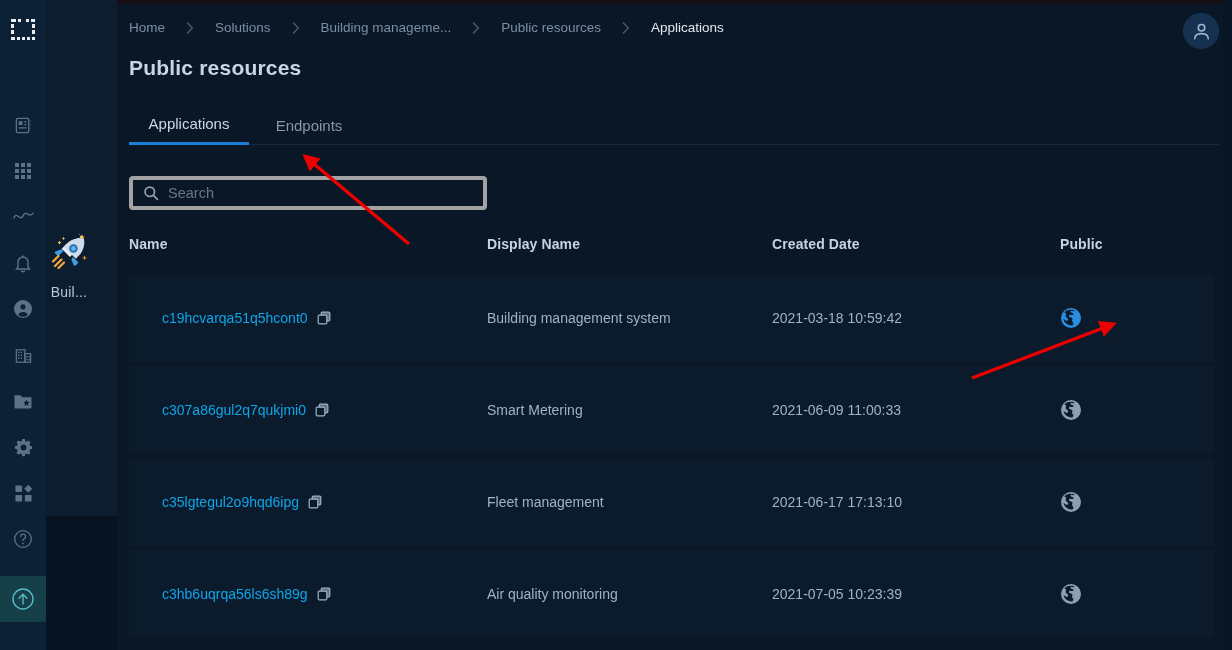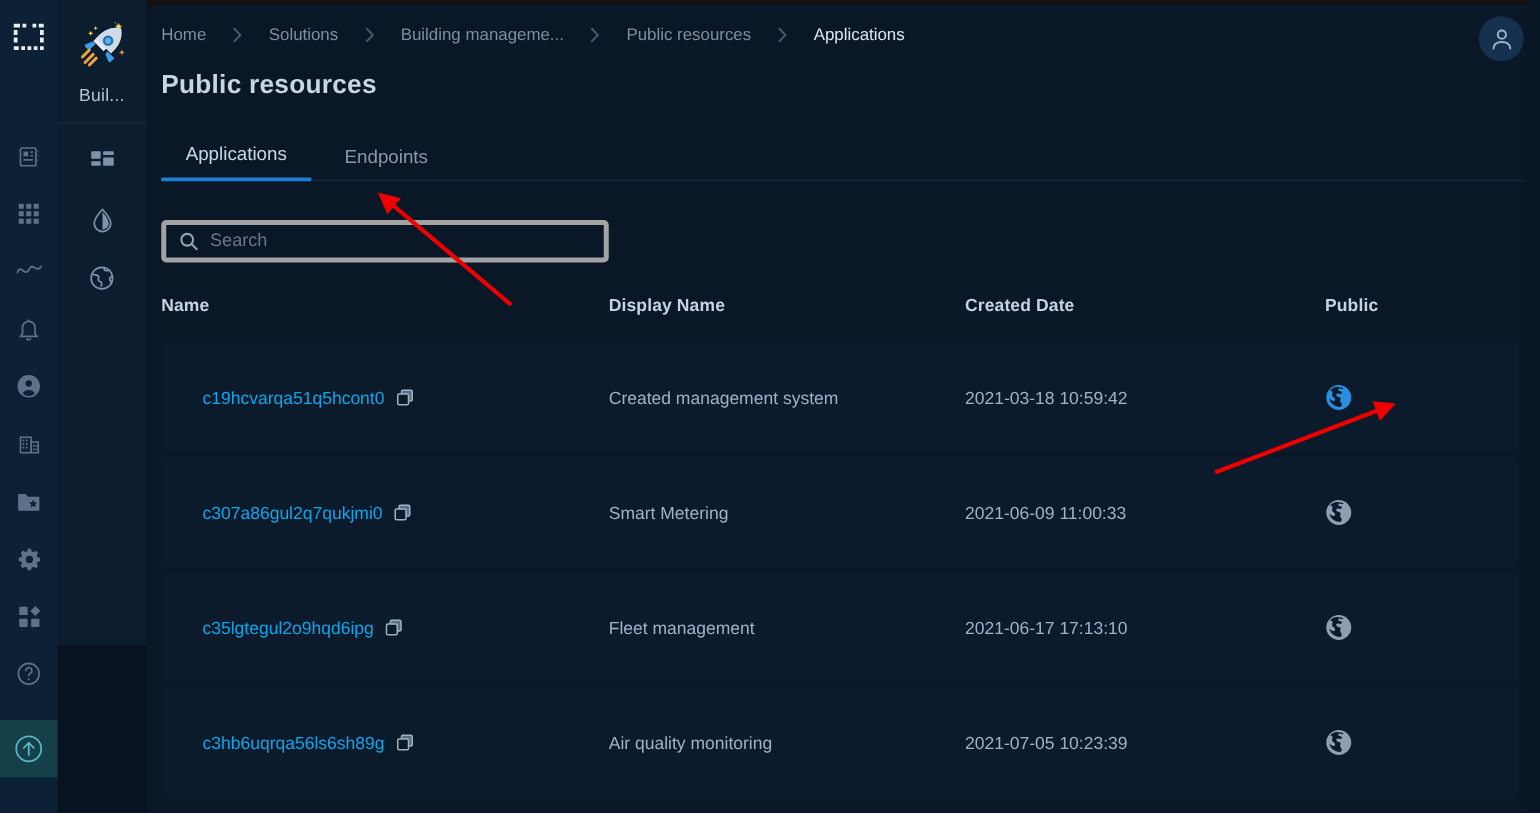--- a/index.html
+++ b/index.html
@@ -25,21 +25,21 @@
     color: #5d7289;
   }
   .rail-item svg { display:block; }
   .rail-spacer { flex: 1 1 auto; }
   .rail-item.active { background: #15404a; color: #56b9c4; }
 
   
   .solnav {
     width: 71px; flex: 0 0 71px; height: 516px;
     background: #0c1d30;
-    display: flex; flex-direction: column; align-items: center;
+    display: flex; flex-direction: row; align-items: center;
   }
   .soln-head { padding-top: 14px; width: 71px; display:flex; flex-direction:column; align-items:center; }
   .soln-rocket { width: 46px; height: 46px; }
   .soln-title {
     margin-top: 8px; font-size: 14px; color: #b7c6d6; letter-spacing:.2px;
     max-width: 64px; overflow: hidden; white-space: nowrap;
   }
   .soln-div { width: 71px; height: 1px; background: #17304a; margin-top: 14px; }
   .soln-items { width: 71px; display:flex; flex-direction:column; align-items:center; padding-top: 8px;}
   .soln-item {
@@ -370,21 +370,21 @@
       <div class="row">
         <div class="cell cell-name col-name">
           <span>c19hcvarqa51q5hcont0</span>
           <span class="copy-icon">
             <svg width="14" height="14" viewBox="0 0 14 14" fill="none" stroke="currentColor" stroke-width="1.2">
               <rect x="4.2" y="1.2" width="8.6" height="8.6" rx="1.1" fill="currentColor" fill-opacity="0.55"></rect>
               <rect x="1.2" y="4.2" width="8.6" height="8.6" rx="1.1" fill="#0b1b2c"></rect>
             </svg>
           </span>
         </div>
-        <div class="cell col-display">Created management system</div>
+        <div class="cell col-display">Building management system</div>
         <div class="cell col-date">2021-03-18 10:59:42</div>
         <div class="cell col-public">
           <span class="globe public">
             <svg width="22" height="22" viewBox="0 0 22 22" fill="currentColor">
               <path d="M11 1a10 10 0 1 0 0 20 10 10 0 0 0 0-20Zm0 1.7a8.3 8.3 0 0 1 4 1.04c-.9.5-2 .6-2.7.2-.9-.5-1.9.2-1.7 1 .2.9 1.5.8 2.4 1.2.9.4.6 1.6-.3 1.9-1 .3-2-.5-2.9-.2-1 .3-1 1.6-.3 2.2.8.7 2.2.3 2.8 1.2.5.8-.3 1.8-.2 2.8.1 1 1.2 1.5 1.3 2.5.1.8-.5 1.5-1.2 2a8.3 8.3 0 0 1-8.8-6.7c1.1.7 2 1.9 3.3 2 1 .1 1.7-1 1.3-1.9-.4-1-1.7-1.3-2.2-2.2-.5-1 .4-2 .2-3.1-.2-.9-1.2-1.3-2.1-1.2A8.3 8.3 0 0 1 11 2.7Z"></path>
             </svg>
           </span>
         </div>
       </div>
 

